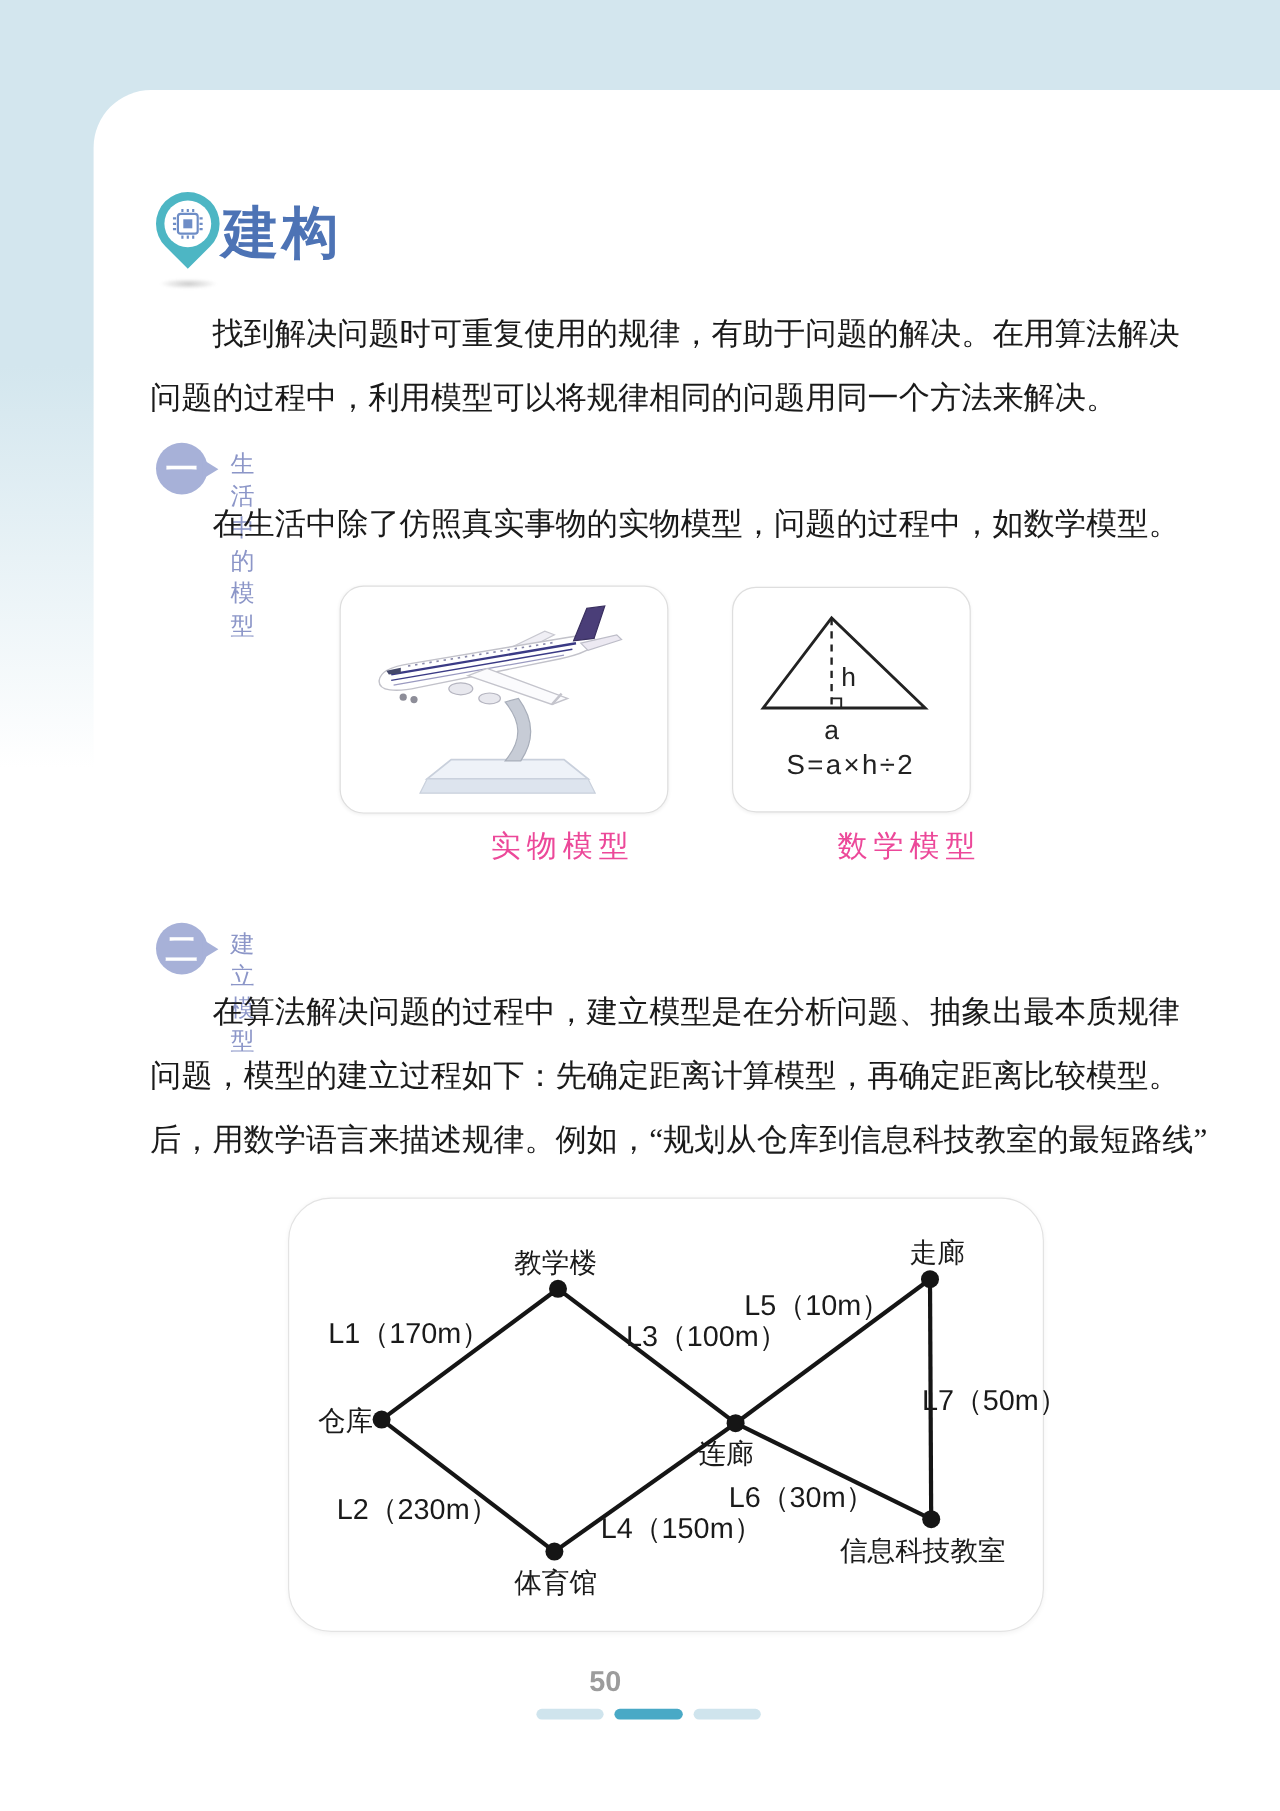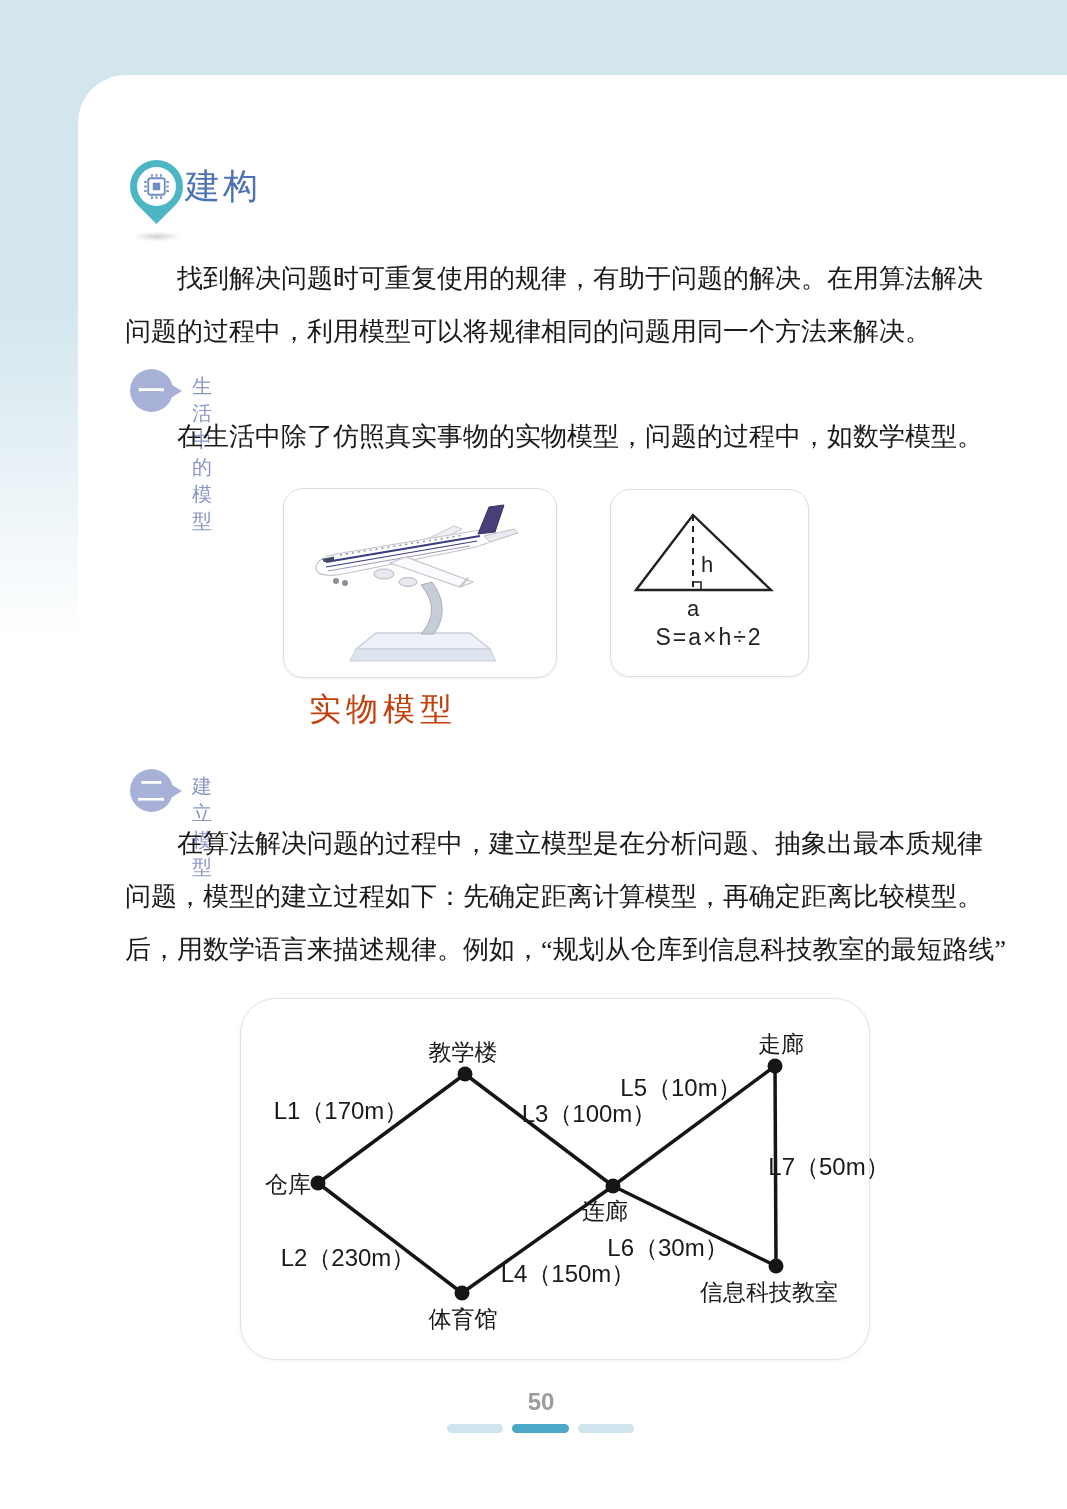--- a/index.html
+++ b/index.html
@@ -25,21 +25,21 @@
 
   
   .pin-icon{position:absolute;left:130px;top:160px;width:53px;height:75px;}
   .pin-body{position:absolute;left:0;top:0;width:53px;height:53px;background:var(--pin-teal);
             border-radius:50% 50% 0 50%;transform:rotate(45deg);}
   .pin-inner{position:absolute;left:7px;top:7px;width:39px;height:39px;background:#fff;border-radius:50%;
              display:flex;align-items:center;justify-content:center;}
   .pin-shadow{position:absolute;left:2px;top:72px;width:50px;height:9px;border-radius:50%;
               background:radial-gradient(ellipse at center,rgba(110,110,110,.35),rgba(110,110,110,0) 68%);
               filter:blur(1px);}
-  .chapter-title{position:absolute;left:185px;top:163px;font-size:35px;font-weight:normal;
+  .chapter-title{position:absolute;left:185px;top:163px;font-size:47px;font-weight:bold;
                  color:var(--title-blue);letter-spacing:3px;}
 
   
   .para{position:absolute;left:125px;width:845px;font-family:"Liberation Serif","DejaVu Serif",serif;
         font-size:26px;color:var(--text-dark);line-height:53px;}
   .para .line{white-space:nowrap;}
   .para .indent{text-indent:52px;}
 
   
   .sec-header{position:absolute;left:130px;height:44px;}
@@ -48,36 +48,36 @@
               background:var(--sec-periwinkle);color:#fff;font-weight:bold;font-size:27px;
               display:flex;align-items:center;justify-content:center;}
   .sec-tail{position:absolute;left:39px;top:14px;width:0;height:0;
             border-top:8px solid transparent;border-bottom:8px solid transparent;
             border-left:13px solid var(--sec-periwinkle);}
   .sec-title{position:absolute;left:62px;top:4px;font-size:20px;color:var(--sec-title);letter-spacing:1px;}
 
   
   .model-card{position:absolute;background:#fff;border:1px solid #dedede;border-radius:20px;
               box-shadow:0 1px 3px rgba(0,0,0,0.06);overflow:hidden;}
-  .caption{position:absolute;font-family:"Liberation Serif","DejaVu Serif",serif;font-size:32px;
-           color:#c2410c;text-align:left;letter-spacing:5px;}
+  .caption{position:absolute;font-family:"Liberation Serif","DejaVu Serif",serif;font-size:25px;
+           color:#ec4899;text-align:right;letter-spacing:5px;}
 
   
   .graph-card{position:absolute;left:240px;top:998px;width:628px;height:360px;background:#fff;
               border:1px solid #e3e3e3;border-radius:36px;box-shadow:0 1px 4px rgba(0,0,0,0.05);}
   .graph-svg{position:absolute;left:0;top:0;overflow:visible;}
   .graph-svg text{font-family:"Liberation Sans","DejaVu Sans",sans-serif;fill:var(--text-dark);}
   .graph-svg .nlabel{font-size:23px;}
   .graph-svg .elabel{font-size:24px;}
 
   
   .math-svg text{font-family:"Liberation Sans","DejaVu Sans",sans-serif;fill:#222;}
 
   
-  .page-number{position:absolute;left:491px;top:1388px;width:100px;text-align:center;
+  .page-number{position:absolute;left:491px;top:1388px;width:100px;
                font-size:24px;font-weight:bold;color:var(--page-num-gray);}
   .footer-bar{position:absolute;top:1424px;height:9px;border-radius:5px;}
   .bar-light{background:var(--bar-light);}
   .bar-dark{background:var(--bar-teal);}
 </style>
 </head>
 <body>
 
 <div class="page">
 
@@ -168,20 +168,21 @@
       <polygon points="25,100 82,25 160,100" fill="none" stroke="#222" stroke-width="2.4"></polygon>
       <line x1="82" y1="25" x2="82" y2="100" stroke="#222" stroke-width="2" stroke-dasharray="6,5"></line>
       <path d="M82,92 H90 V100" fill="none" stroke="#222" stroke-width="1.6"></path>
       <text x="90" y="82" font-size="22">h</text>
       <text x="82" y="126" font-size="22" text-anchor="middle">a</text>
       <text x="98" y="155" font-size="23" text-anchor="middle" letter-spacing="2">S=a×h÷2</text>
     </svg>
   </div>
 
   <div class="caption" style="left:309px;top:688px;width:220px;">实物模型</div>
+  <div class="caption" style="left:598px;top:688px;width:220px;">数学模型</div>
 
   <div class="sec-header" style="top:769px;">
     <div class="sec-icon">
       <div class="sec-circle">二</div>
       <div class="sec-tail"></div>
     </div>
     <div class="sec-title">建立模型</div>
   </div>
 
   <div class="para" style="top:817px;">

